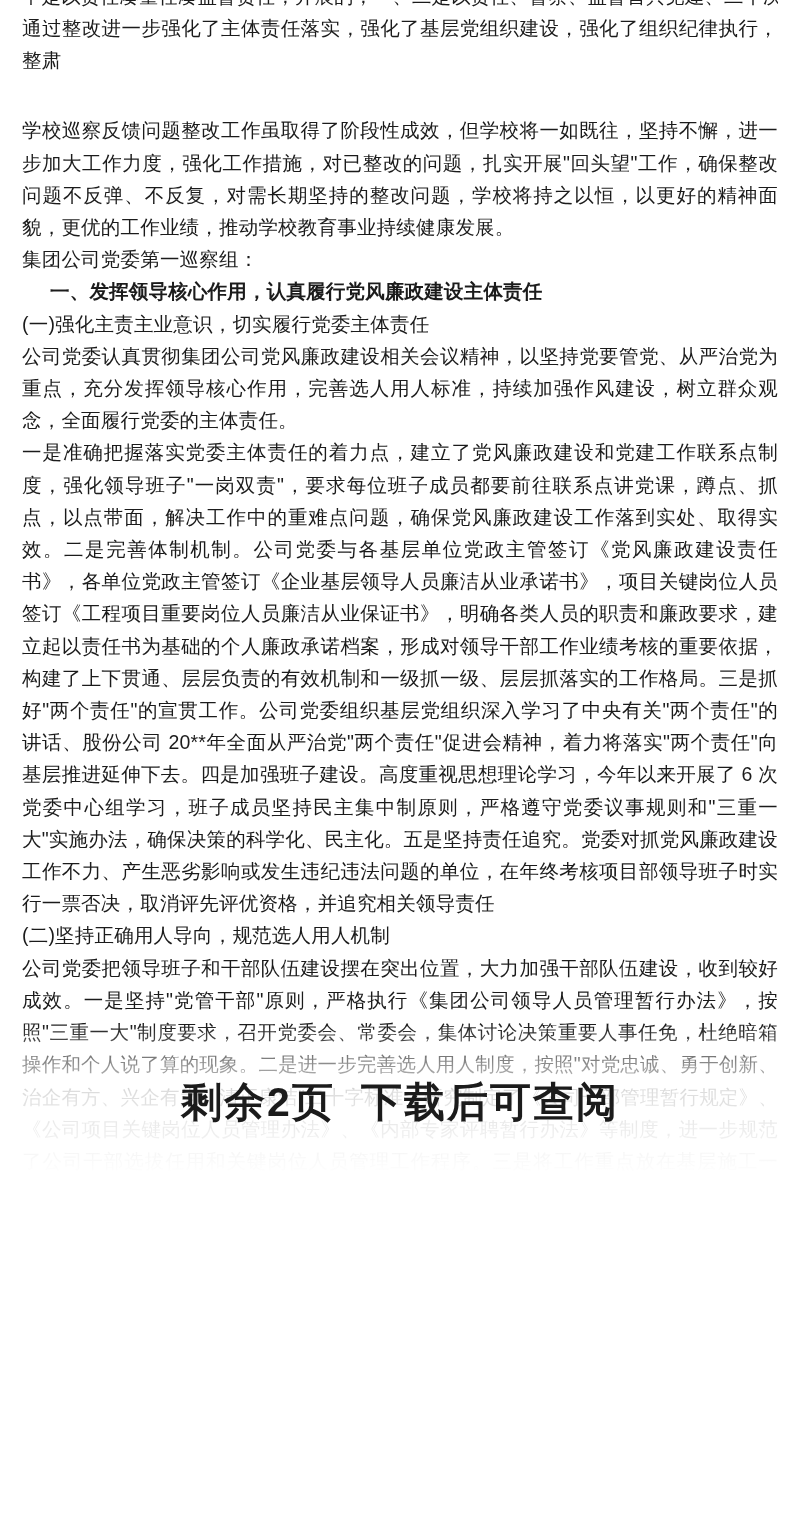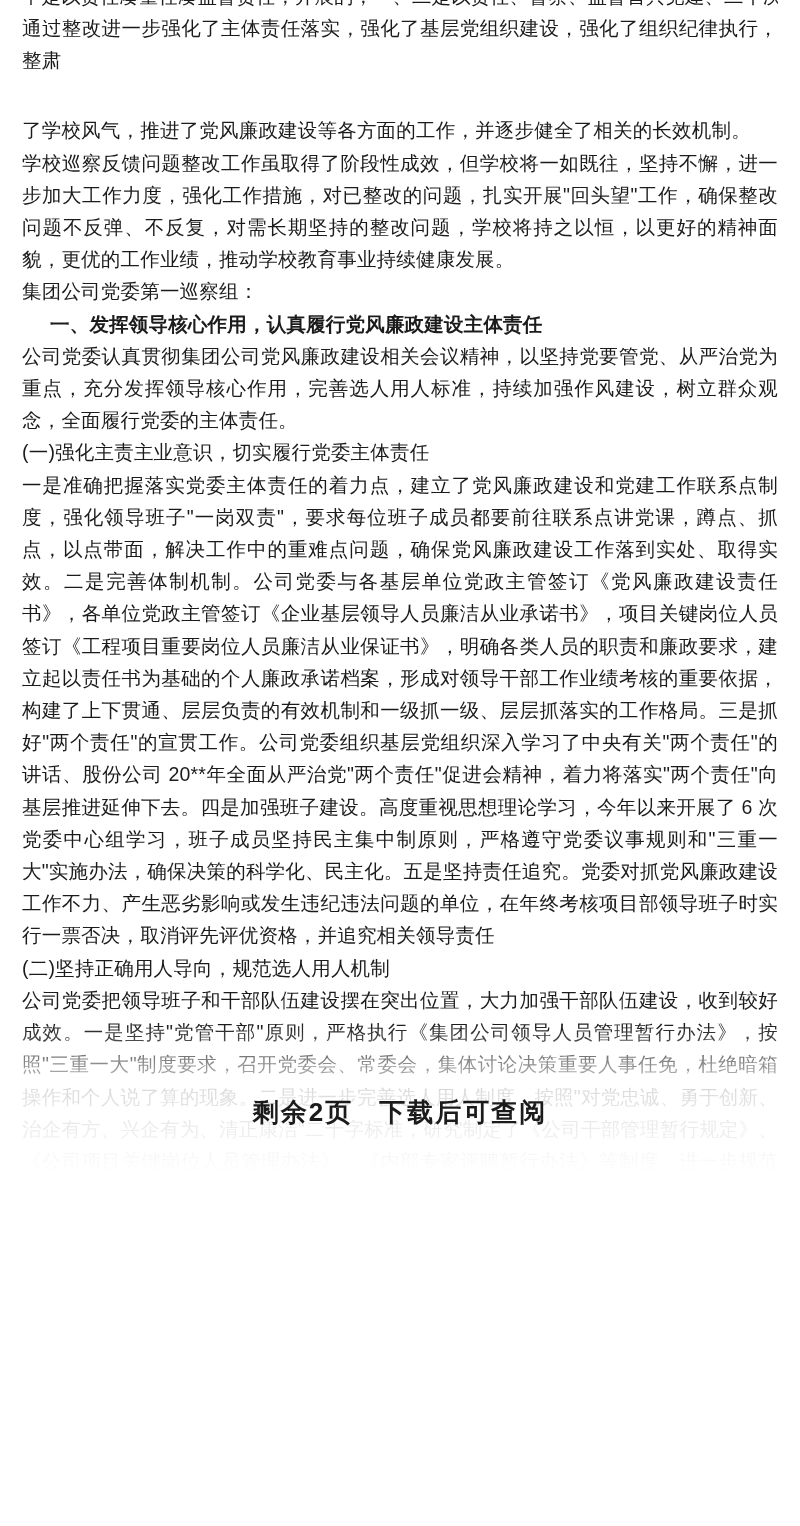--- a/index.html
+++ b/index.html
@@ -57,21 +57,21 @@
   .bold {
     font-weight: bold;
     margin-left: 28px;
   }
   .footer-note {
     position: absolute;
     left: 0;
     right: 0;
     bottom: 44px;
     text-align: center;
-    font-size: 26px;
+    font-size: 41px;
     font-weight: bold;
     letter-spacing: 2px;
     color: #1b1b1b;
   }
   .footer-note .sp {
     display: inline-block;
     width: 26px;
   }
   .bottom-fade {
     position: absolute;
@@ -88,26 +88,25 @@
 
 <div class="page">
 
   <div class="clipped-top">
     <div class="inner">中是以责任凑量任凑监督责任，开展的，一、二是以责任、督察、监督首共党建、二十次的</div>
   </div>
 
   <div class="doc-body">
     <p>通过整改进一步强化了主体责任落实，强化了基层党组织建设，强化了组织纪律执行，整肃</p>
     <div class="gap-block"></div>
-    <p>了学校风气，推进了党风廉政建设等各方面的工作，并逐步健全了相关的长效机制。</p>
     <p>学校巡察反馈问题整改工作虽取得了阶段性成效，但学校将一如既往，坚持不懈，进一步加大工作力度，强化工作措施，对已整改的问题，扎实开展"回头望"工作，确保整改问题不反弹、不反复，对需长期坚持的整改问题，学校将持之以恒，以更好的精神面貌，更优的工作业绩，推动学校教育事业持续健康发展。</p>
     <p>集团公司党委第一巡察组：</p>
     <p class="bold">一、发挥领导核心作用，认真履行党风廉政建设主体责任</p>
+    <p>(一)强化主责主业意识，切实履行党委主体责任</p>
     <p>公司党委认真贯彻集团公司党风廉政建设相关会议精神，以坚持党要管党、从严治党为重点，充分发挥领导核心作用，完善选人用人标准，持续加强作风建设，树立群众观念，全面履行党委的主体责任。</p>
-    <p>(一)强化主责主业意识，切实履行党委主体责任</p>
     <p>一是准确把握落实党委主体责任的着力点，建立了党风廉政建设和党建工作联系点制度，强化领导班子"一岗双责"，要求每位班子成员都要前往联系点讲党课，蹲点、抓点，以点带面，解决工作中的重难点问题，确保党风廉政建设工作落到实处、取得实效。二是完善体制机制。公司党委与各基层单位党政主管签订《党风廉政建设责任书》，各单位党政主管签订《企业基层领导人员廉洁从业承诺书》，项目关键岗位人员签订《工程项目重要岗位人员廉洁从业保证书》，明确各类人员的职责和廉政要求，建立起以责任书为基础的个人廉政承诺档案，形成对领导干部工作业绩考核的重要依据，构建了上下贯通、层层负责的有效机制和一级抓一级、层层抓落实的工作格局。三是抓好"两个责任"的宣贯工作。公司党委组织基层党组织深入学习了中央有关"两个责任"的讲话、股份公司 20**年全面从严治党"两个责任"促进会精神，着力将落实"两个责任"向基层推进延伸下去。四是加强班子建设。高度重视思想理论学习，今年以来开展了 6 次党委中心组学习，班子成员坚持民主集中制原则，严格遵守党委议事规则和"三重一大"实施办法，确保决策的科学化、民主化。五是坚持责任追究。党委对抓党风廉政建设工作不力、产生恶劣影响或发生违纪违法问题的单位，在年终考核项目部领导班子时实行一票否决，取消评先评优资格，并追究相关领导责任</p>
     <p>(二)坚持正确用人导向，规范选人用人机制</p>
     <p>公司党委把领导班子和干部队伍建设摆在突出位置，大力加强干部队伍建设，收到较好成效。一是坚持"党管干部"原则，严格执行《集团公司领导人员管理暂行办法》，按照"三重一大"制度要求，召开党委会、常委会，集体讨论决策重要人事任免，杜绝暗箱操作和个人说了算的现象。二是进一步完善选人用人制度，按照"对党忠诚、勇于创新、治企有方、兴企有为、清正康洁"二十字标准，研究制定了《公司干部管理暂行规定》、《公司项目关键岗位人员管理办法》、《内部专家评聘暂行办法》等制度，进一步规范了公司干部选拔任用和关键岗位人员管理工作程序。三是将工作重点放在基层施工一线，加强对基层的调研指导，推动管理干部沉下身子夯实基础、抓业务，脚踏实地干工作，促进了基层单位相关实际问题的解决。四是党委干部部制定了详细的各类人员考评打分办法，年底由各相关业务部门统一打分测评，作为职务晋升的重要依据，选人用人凭业绩和数据说话，科学选配干部，提振了队伍的精气神。五是在全公司范围内开展了"动车型"机关和"动车型"党组织创建活动，充分调动机关各部门党员干部和职工工作的积极性、主动性和能动性，机关建设活力迸发</p>
     <p>(三)持续加强作风建设，营造做合格党员的良好氛围</p>
 
   </div>
 
   <div class="bottom-fade"></div>
 
   <div class="footer-note">

